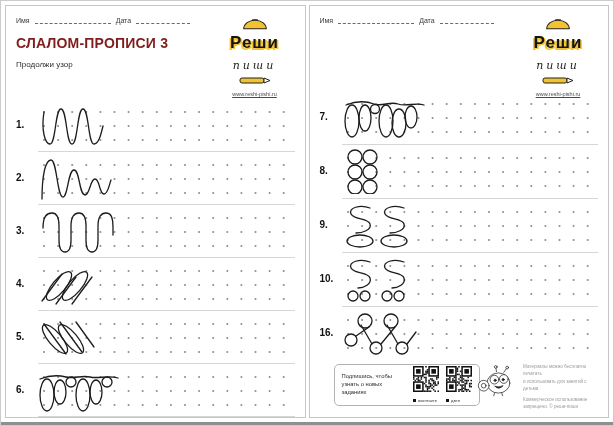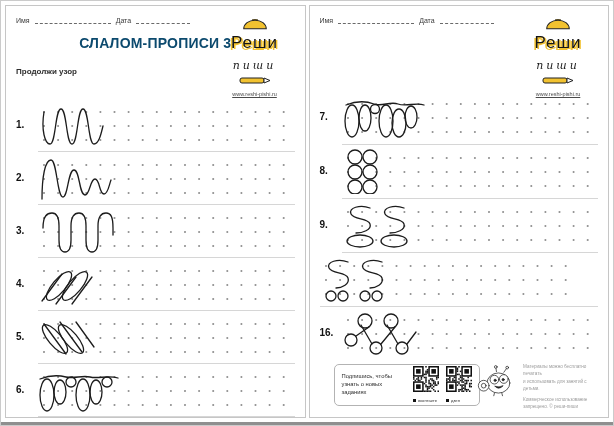--- a/index.html
+++ b/index.html
@@ -12,26 +12,26 @@
 
   .page { position:relative; flex:1; background:#fff; border:1px solid #c6c6c6; padding:8px 10px; overflow:hidden; }
 
   
   .name-date-row { display:flex; align-items:flex-end; gap:5px; font-size:7px; color:#3a3a3a; margin-top:3px; }
   .dash-line { border-bottom:1px dashed #6a6a6a; height:7px; }
   .name-line { width:76px; }
   .date-line { width:54px; }
   .page-header { position:relative; height:82px; }
   .page-header.compact { height:74px; }
-  .page-title { font-size:14px; font-weight:800; color:#0c4a6e; margin-top:11px; letter-spacing:0.2px;text-align:center; }
-  .page-subtitle { font-size:8px; color:#2e2e2e; margin-top:16px;font-weight:bold; }
+  .page-title { font-size:14px; font-weight:800; color:#7f1d1d; margin-top:11px; letter-spacing:0.2px; }
+  .page-subtitle { font-size:8px; color:#2e2e2e; margin-top:9px; }
 
   
   .logo { position:absolute; top:0; right:2px; width:76px; text-align:center; line-height:1; }
-  .logo-word1 { font-weight:400; font-size:17px; letter-spacing:1px; color:#151515;
+  .logo-word1 { font-weight:700; font-size:17px; letter-spacing:1px; color:#151515;
                 text-shadow:-1.5px 1.5px 0 #F2C230, 1.5px 1px 0 #F2C230; margin-top:1px; }
   .logo-word2 { font-family:"DejaVu Serif", serif; font-style:italic; font-size:11px;
                 letter-spacing:3px; color:#1d1d1d; margin-top:9px; }
   .logo-link { display:block; font-size:5.5px; color:#4a4a4a; text-decoration:underline; margin-top:5px; }
 
   
   .exercise-row { display:flex; align-items:stretch; height:53px; }
   .page-right .exercise-row { height:54px; }
   .exercise-num { width:22px; font-weight:800; font-size:10px; color:#111; padding-top:20px; }
   .exercise-canvas { position:relative; flex:1; border-bottom:1px solid #d6d6d6; }
@@ -708,20 +708,21 @@
             </svg>
             <svg class="pattern-svg" width="100" height="46" viewBox="0 0 100 46">
               <path d="M28,6 C18,2 6,6 9,12 C12,18 26,16 28,22 C30,28 20,31 14,31"></path>
               <ellipse cx="18" cy="39" rx="13" ry="6"></ellipse>
               <path d="M62,6 C52,2 40,6 43,12 C46,18 60,16 62,22 C64,28 54,31 48,31"></path>
               <ellipse cx="52" cy="39" rx="13" ry="6"></ellipse>
             </svg>
           </div>
         </div>
         <div class="exercise-row">
+          <div class="exercise-num">10.</div>
           <div class="exercise-canvas">
             <svg width="100%" height="46">
               <circle cx="6" cy="10" r="1.05" fill="#8f8f8f"></circle>
               <circle cx="6" cy="24" r="1.05" fill="#8f8f8f"></circle>
               <circle cx="6" cy="38" r="1.05" fill="#8f8f8f"></circle>
               <circle cx="20.1" cy="10" r="1.05" fill="#8f8f8f"></circle>
               <circle cx="20.1" cy="24" r="1.05" fill="#8f8f8f"></circle>
               <circle cx="20.1" cy="38" r="1.05" fill="#8f8f8f"></circle>
               <circle cx="34.2" cy="10" r="1.05" fill="#8f8f8f"></circle>
               <circle cx="34.2" cy="24" r="1.05" fill="#8f8f8f"></circle>

